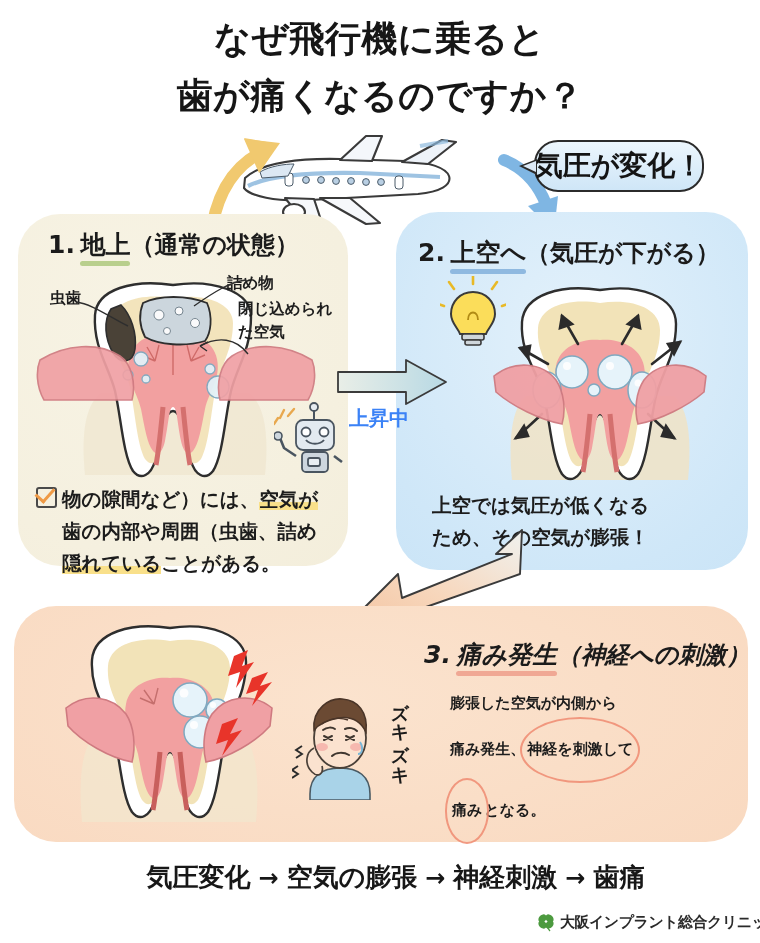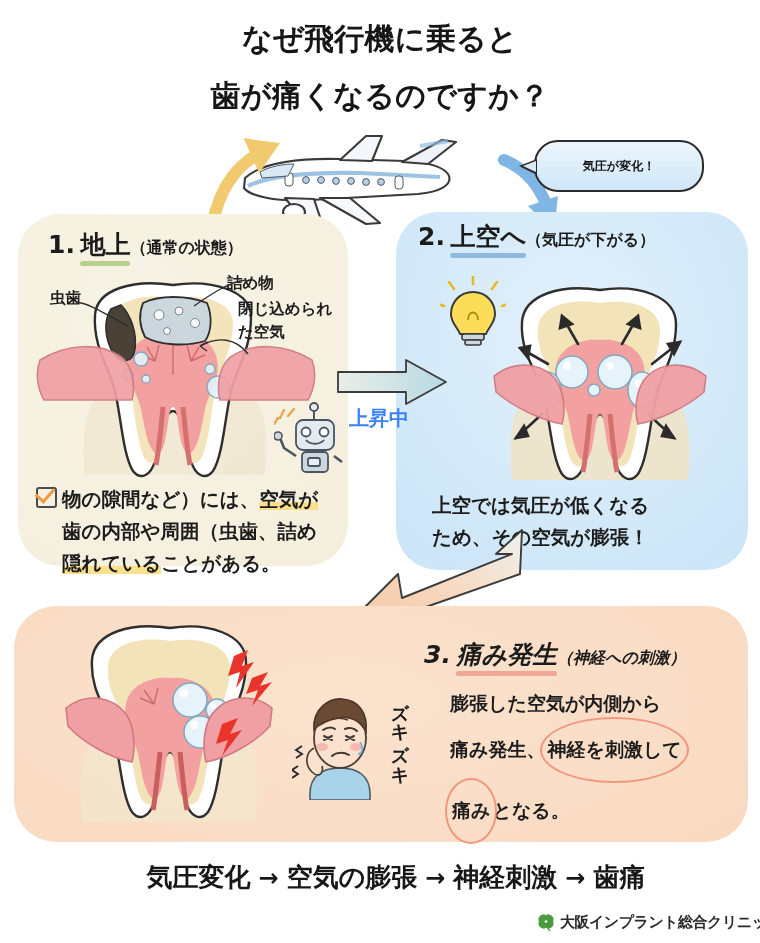--- a/index.html
+++ b/index.html
@@ -9,21 +9,21 @@
     background:#ffffff;
     font-family:"DejaVu Sans","Liberation Sans",sans-serif;
     overflow:hidden;
     position:relative;
   }
   .stage{position:relative;width:760px;height:943px;overflow:hidden;background:#fff;}
 
   
   .title-wrap{position:absolute;left:0;top:10px;width:760px;text-align:center;}
   .title-line{
-    font-size:30px;line-height:57px;font-weight:700;color:#161616;
+    font-size:36px;line-height:57px;font-weight:700;color:#161616;
     letter-spacing:.01em;white-space:nowrap;
   }
   .title-line.two{position:relative;display:inline-block;}
   .title-hl{
     position:absolute;left:-4px;right:-4px;bottom:3px;height:11px;
     background:linear-gradient(90deg,rgba(247,205,110,0) 0%,#f6d089 12%,#f3c96f 55%,rgba(246,208,137,0) 98%);
     border-radius:5px;z-index:-1;
   }
 
   
@@ -37,45 +37,45 @@
     background:radial-gradient(110% 120% at 50% 35%,#e3f1fb 0%,#cfe7f8 55%,#c3e0f5 100%);
   }
   #panel3{
     left:14px;top:606px;width:734px;height:236px;
     background:radial-gradient(120% 160% at 45% 40%,#fbe3ce 0%,#f9d9c0 60%,#f7d3b6 100%);
   }
 
   
   .phead{position:absolute;white-space:nowrap;color:#1b1b1b;font-weight:700;}
   .phead .big{font-size:25px;}
-  .phead .small{font-size:16px;}
+  .phead .small{font-size:24px;}
   .hl-underline{position:relative;display:inline-block;}
   .hl-underline::after{
     content:"";position:absolute;left:0;right:0;bottom:-5px;height:5px;border-radius:3px;
   }
   .ul-green::after{background:#b9cf8d;}
   .ul-blue::after{background:#8fb9e0;}
   .ul-pink::after{background:#f0a894;}
 
   #head1{left:48px;top:228px;}
-  #head2{left:418px;top:220px;}
+  #head2{left:418px;top:236px;}
   #head3{left:424px;top:638px;font-style:italic;}
 
   
   .body-text{position:absolute;font-size:19.5px;line-height:32px;color:#1c1c1c;font-weight:700;}
   #p1text{left:36px;top:484px;width:300px;}
   #p1text .chk{position:absolute;left:0;top:3px;width:17px;height:17px;border:2px solid #4a4a4a;border-radius:3px;}
   #p1text .chk .tick{
     position:absolute;left:1px;top:-5px;width:9px;height:15px;
     border-right:3px solid #ef9a46;border-bottom:3px solid #ef9a46;
     transform:rotate(42deg);
   }
   #p1text .lines{margin-left:26px;}
   #p2text{left:432px;top:490px;width:290px;}
-  #p3text{left:450px;top:688px;width:290px;font-size:19px;line-height:31px;}
+  #p3text{left:450px;top:688px;width:290px;font-size:15px;line-height:31px;}
 
   .mk-yellow{
     background:linear-gradient(transparent 62%,#f9e08a 62%,#f9e08a 96%,transparent 96%);
   }
   .mk-circle{
     position:relative;display:inline-block;padding:15px 2px;
   }
   .mk-circle::after{
     content:"";position:absolute;left:-5px;right:-5px;top:-2px;bottom:-3px;
     border:2.5px solid #ef8f76;border-radius:50%;opacity:.9;
@@ -91,21 +91,21 @@
     background:radial-gradient(closest-side,#fdf2ab 0%,#fdf2ab 58%,rgba(253,242,171,0) 100%);
     border-radius:50%;z-index:-1;
   }
 
   
   #bubble{
     position:absolute;left:534px;top:140px;width:166px;height:48px;border-radius:24px;
     background:linear-gradient(180deg,#ecf6fd 0%,#cfe6f7 100%);
     border:2.5px solid #2b2b2b;
     display:flex;align-items:center;justify-content:center;
-    font-size:12px;font-weight:700;color:#141414;white-space:nowrap;
+    font-size:28px;font-weight:700;color:#141414;white-space:nowrap;
   }
   #bubble .tail{
     position:absolute;left:-17px;top:17px;width:0;height:0;
     border-top:7px solid transparent;border-bottom:9px solid transparent;
     border-right:18px solid #2b2b2b;
   }
   #bubble .tail::after{
     content:"";position:absolute;left:4px;top:-5px;width:0;height:0;
     border-top:5px solid transparent;border-bottom:6px solid transparent;
     border-right:13px solid #dceaf7;

